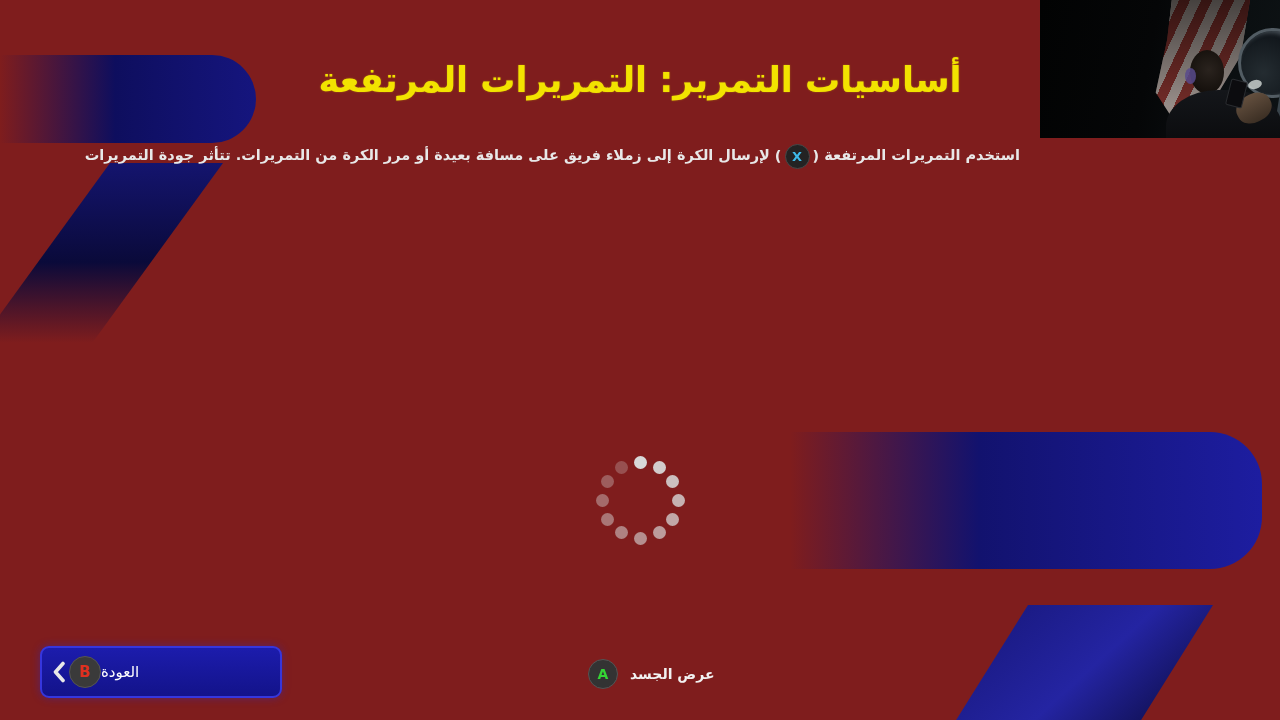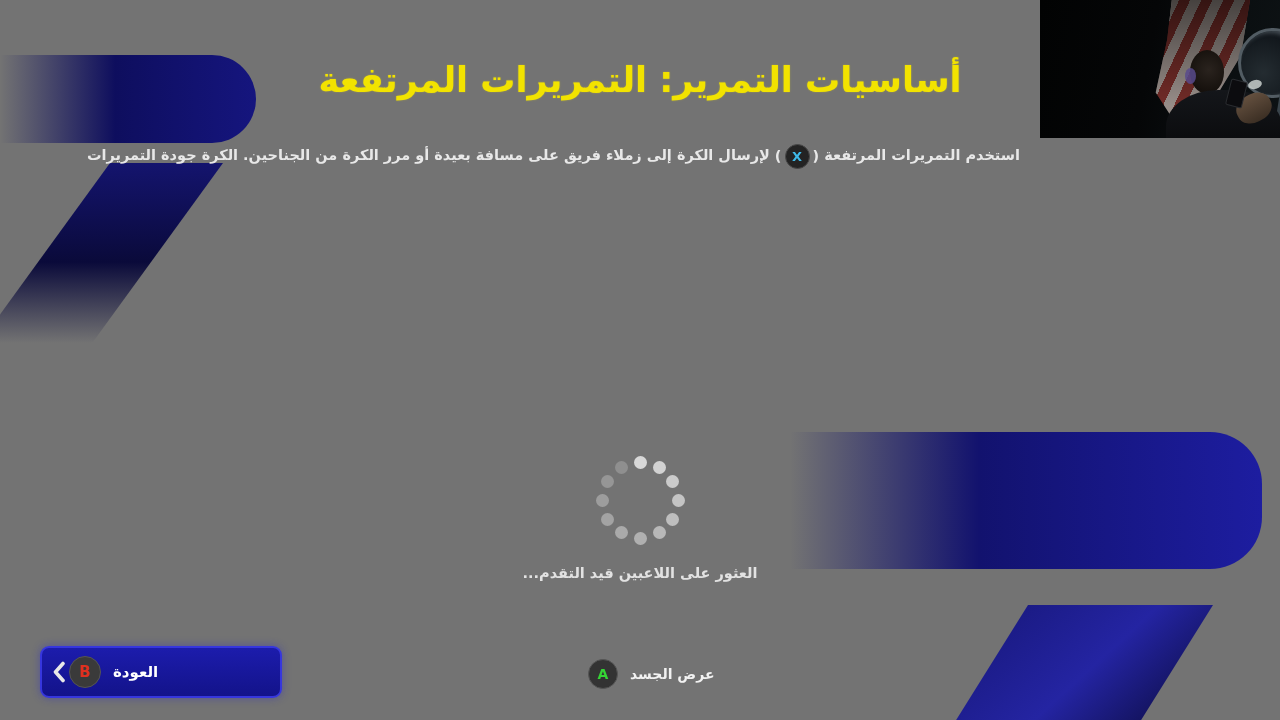--- a/index.html
+++ b/index.html
@@ -1,18 +1,18 @@
 <!DOCTYPE html>
 <html lang="ar"><head>
 <meta charset="utf-8">
 <style>
   html,body{margin:0;padding:0;background:#000;}
   .screen{
     position:relative;width:1280px;height:720px;overflow:hidden;
-    background:#737373;
+    background:#7f1d1d;
     font-family:"DejaVu Sans",sans-serif;
   }
   
   .bg-bar-tl{
     position:absolute;left:0;top:55px;width:256px;height:88px;
     border-radius:0 44px 44px 0;
     background:linear-gradient(90deg, rgba(8,8,40,0) 0%, #0e0e5e 45%, #15157e 100%);
   }
   .bg-diag-tl{
     position:absolute;left:110px;top:163px;width:113px;height:180px;
@@ -81,21 +81,21 @@
   .pad-circle{
     display:inline-flex;align-items:center;justify-content:center;
     border-radius:50%;font-weight:bold;line-height:1;flex:0 0 auto;
   }
   .pad-b{
     width:30px;height:30px;margin-left:3px;
     background:#3a3a3a;border:1.5px solid #555;
     color:#e03020;font-size:15px;
   }
   .back-label{
-    direction:rtl;color:#fff;font-size:15px;font-weight:bold;margin-right:0;margin-left:12px;
+    direction:rtl;color:#fff;font-size:15px;font-weight:normal;margin-right:0;margin-left:0;
     padding-right:0;padding-left:0;margin-inline-start:15px;
   }
   .show-more{
     position:absolute;left:588px;top:658px;height:32px;
     display:flex;align-items:center;gap:12px;cursor:pointer;
   }
   .pad-a{
     width:28px;height:28px;
     background:#333;border:1.5px solid #555;
     color:#35d435;font-size:14px;
@@ -163,39 +163,38 @@
   <div class="title">أساسيات التمرير: التمريرات المرتفعة</div>
 
   <div class="description">
     <div class="desc-line">
       <span>استخدم التمريرات المرتفعة</span>
       <span class="paren-group">
         <span>(</span>
         <span class="btn-x">X</span>
         <span>)</span>
       </span>
-      <span>لإرسال الكرة إلى زملاء فريق على مسافة بعيدة أو مرر الكرة من الجناحين. الكرة جودة التمريرات</span>
+      <span>لإرسال الكرة إلى زملاء فريق على مسافة بعيدة أو مرر الكرة من التمريرات. تتأثر جودة التمريرات</span>
     </div>
   </div>
 
   <div class="spinner">
       <div class="dot" style="left: 50px; top: 12px; opacity: 1; background: rgb(216, 216, 216);"></div>
       <div class="dot" style="left: 69px; top: 17.091px; opacity: 0.94; background: rgb(216, 216, 216);"></div>
       <div class="dot" style="left: 82.909px; top: 31px; opacity: 0.87; background: rgb(216, 216, 216);"></div>
       <div class="dot" style="left: 88px; top: 50px; opacity: 0.8; background: rgb(216, 216, 216);"></div>
       <div class="dot" style="left: 82.909px; top: 69px; opacity: 0.74; background: rgb(216, 216, 216);"></div>
       <div class="dot" style="left: 69px; top: 82.909px; opacity: 0.68; background: rgb(216, 216, 216);"></div>
       <div class="dot" style="left: 50px; top: 88px; opacity: 0.61; background: rgb(216, 216, 216);"></div>
       <div class="dot" style="left: 31px; top: 82.909px; opacity: 0.54; background: rgb(216, 216, 216);"></div>
       <div class="dot" style="left: 17.091px; top: 69px; opacity: 0.48; background: rgb(216, 216, 216);"></div>
       <div class="dot" style="left: 12px; top: 50px; opacity: 0.42; background: rgb(216, 216, 216);"></div>
       <div class="dot" style="left: 17.091px; top: 31px; opacity: 0.35; background: rgb(216, 216, 216);"></div>
       <div class="dot" style="left: 31px; top: 17.091px; opacity: 0.28; background: rgb(216, 216, 216);"></div>
     </div>
-  <div class="loading-message">العثور على اللاعبين قيد التقدم...</div>
 
   <div class="back-button">
     <svg class="chevron" viewBox="0 0 14 22">
       <polyline points="11,2.5 3.5,11 11,19.5" fill="none" stroke="#e8e8e8" stroke-width="3.6" stroke-linecap="round" stroke-linejoin="round"></polyline>
     </svg>
     <span class="pad-circle pad-b">B</span>
     <span class="back-label">العودة</span>
   </div>
 
   <div class="show-more">

